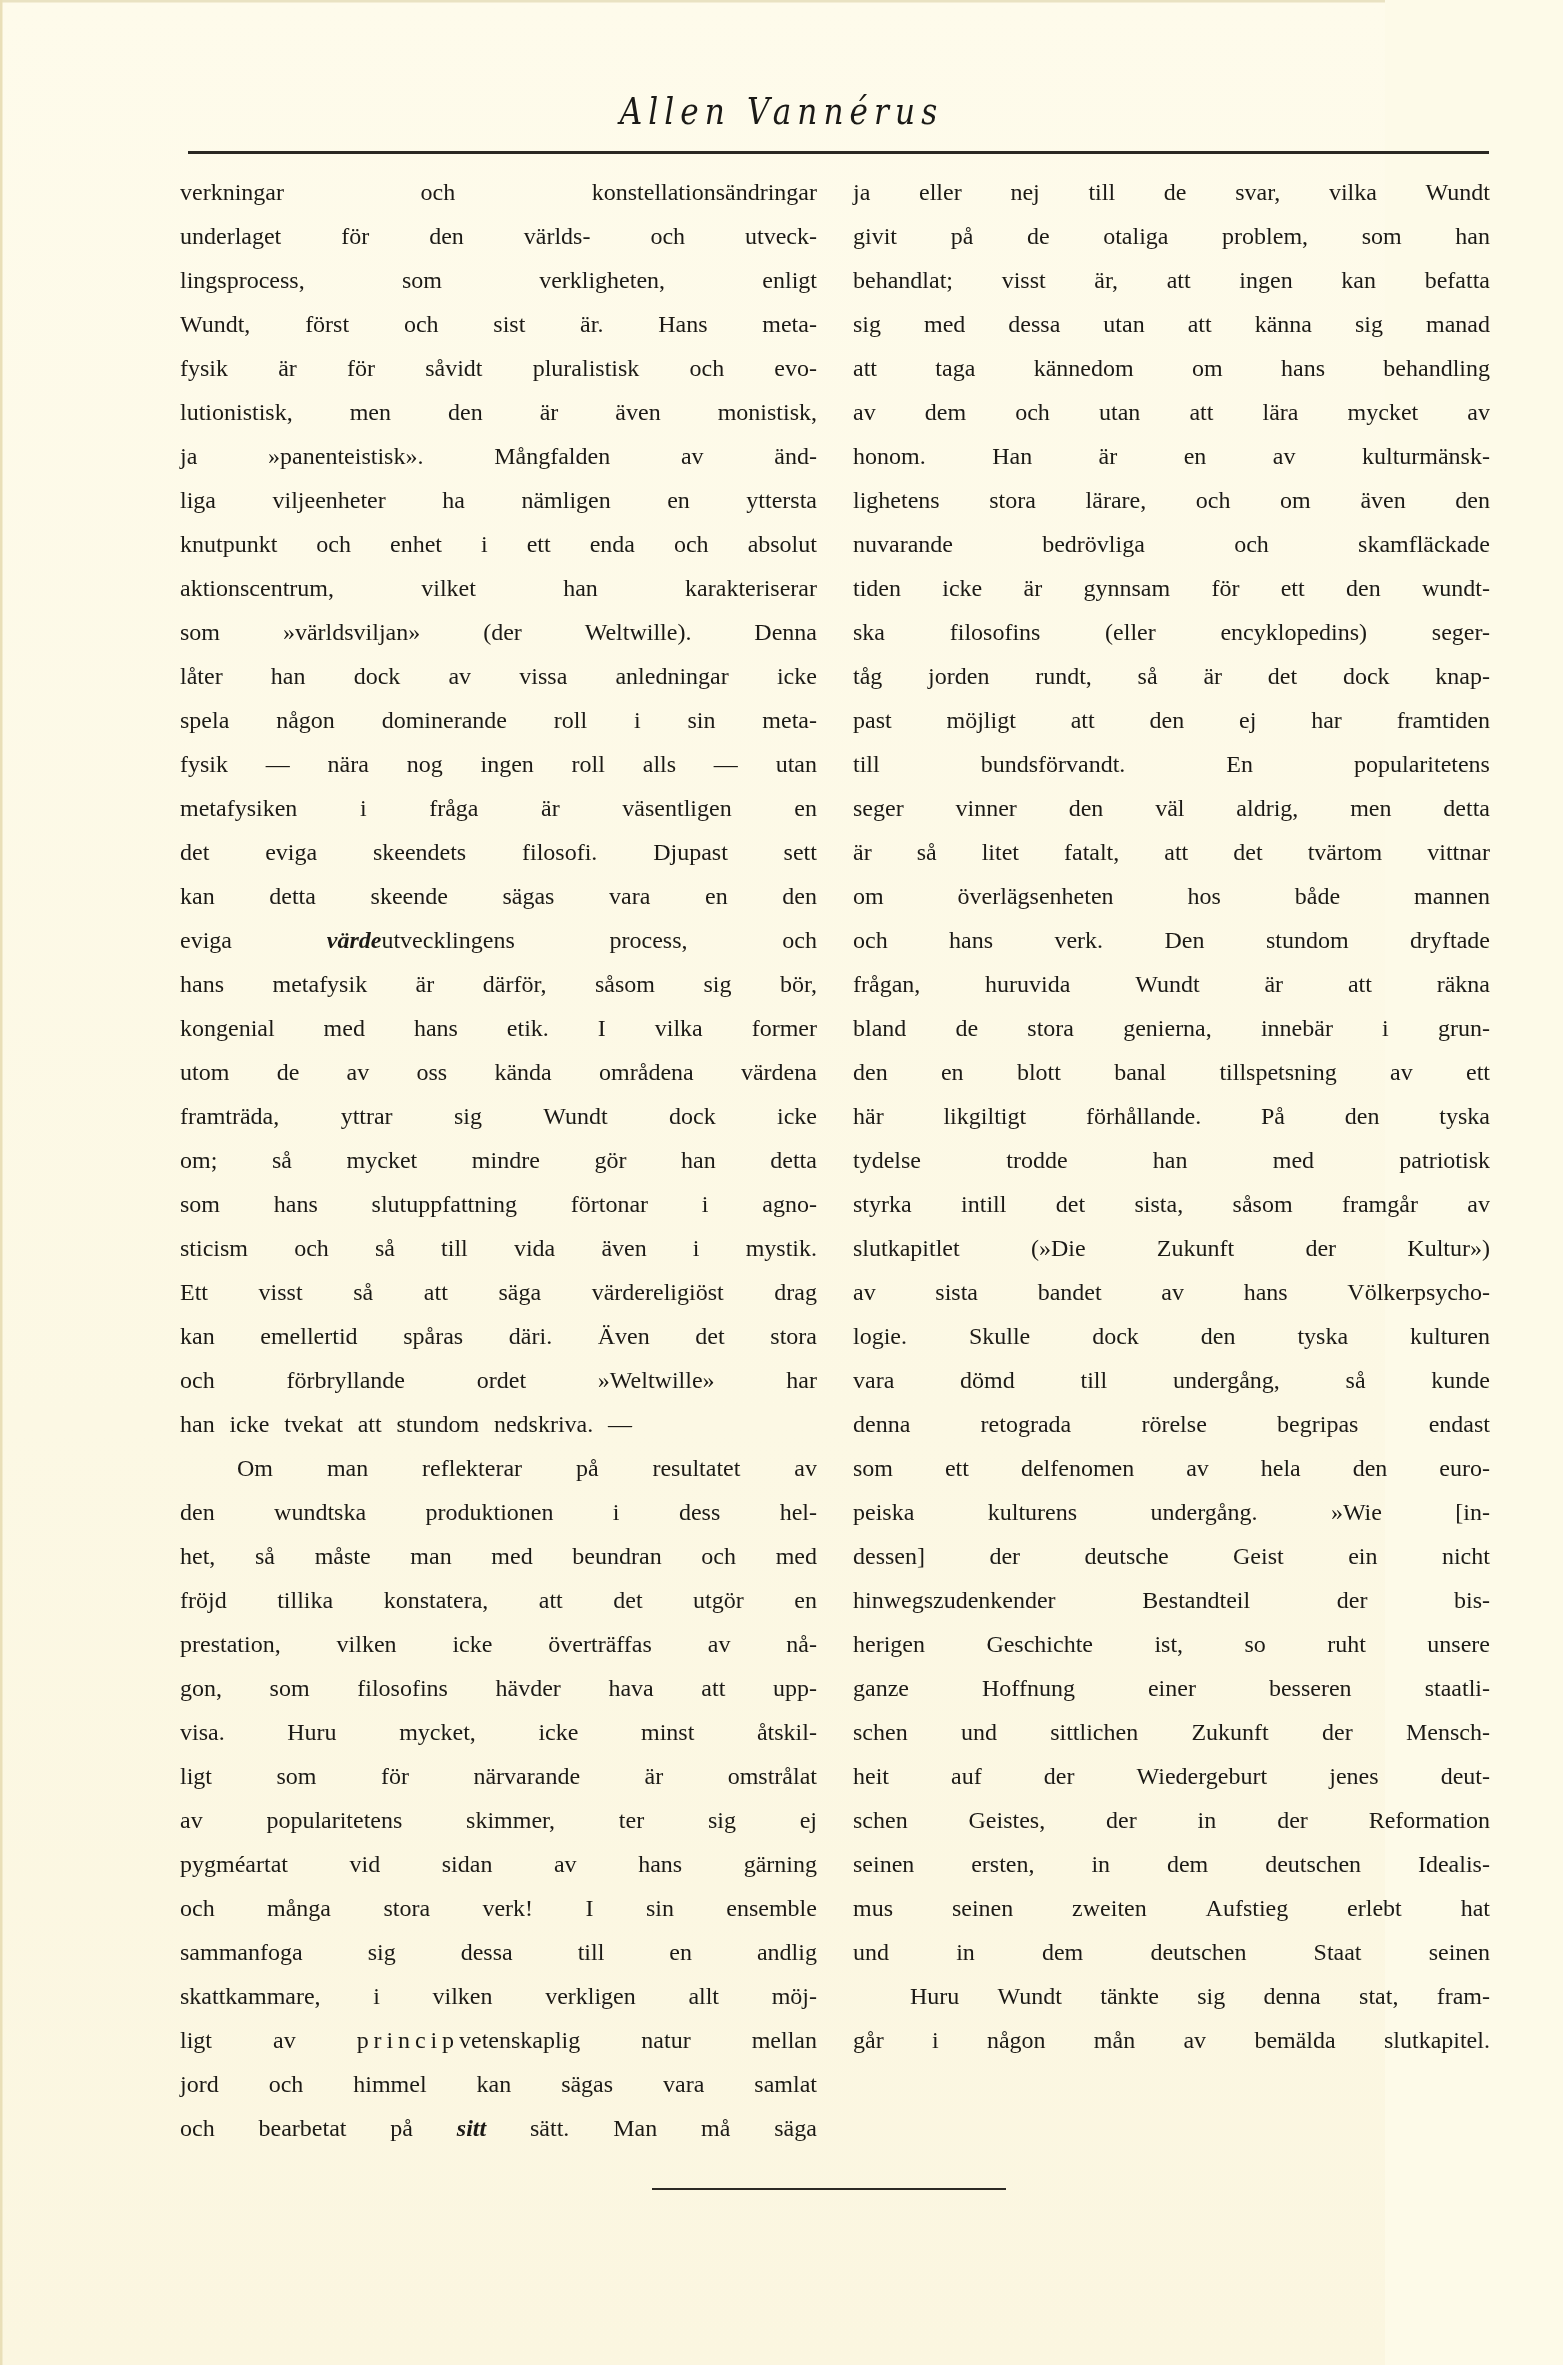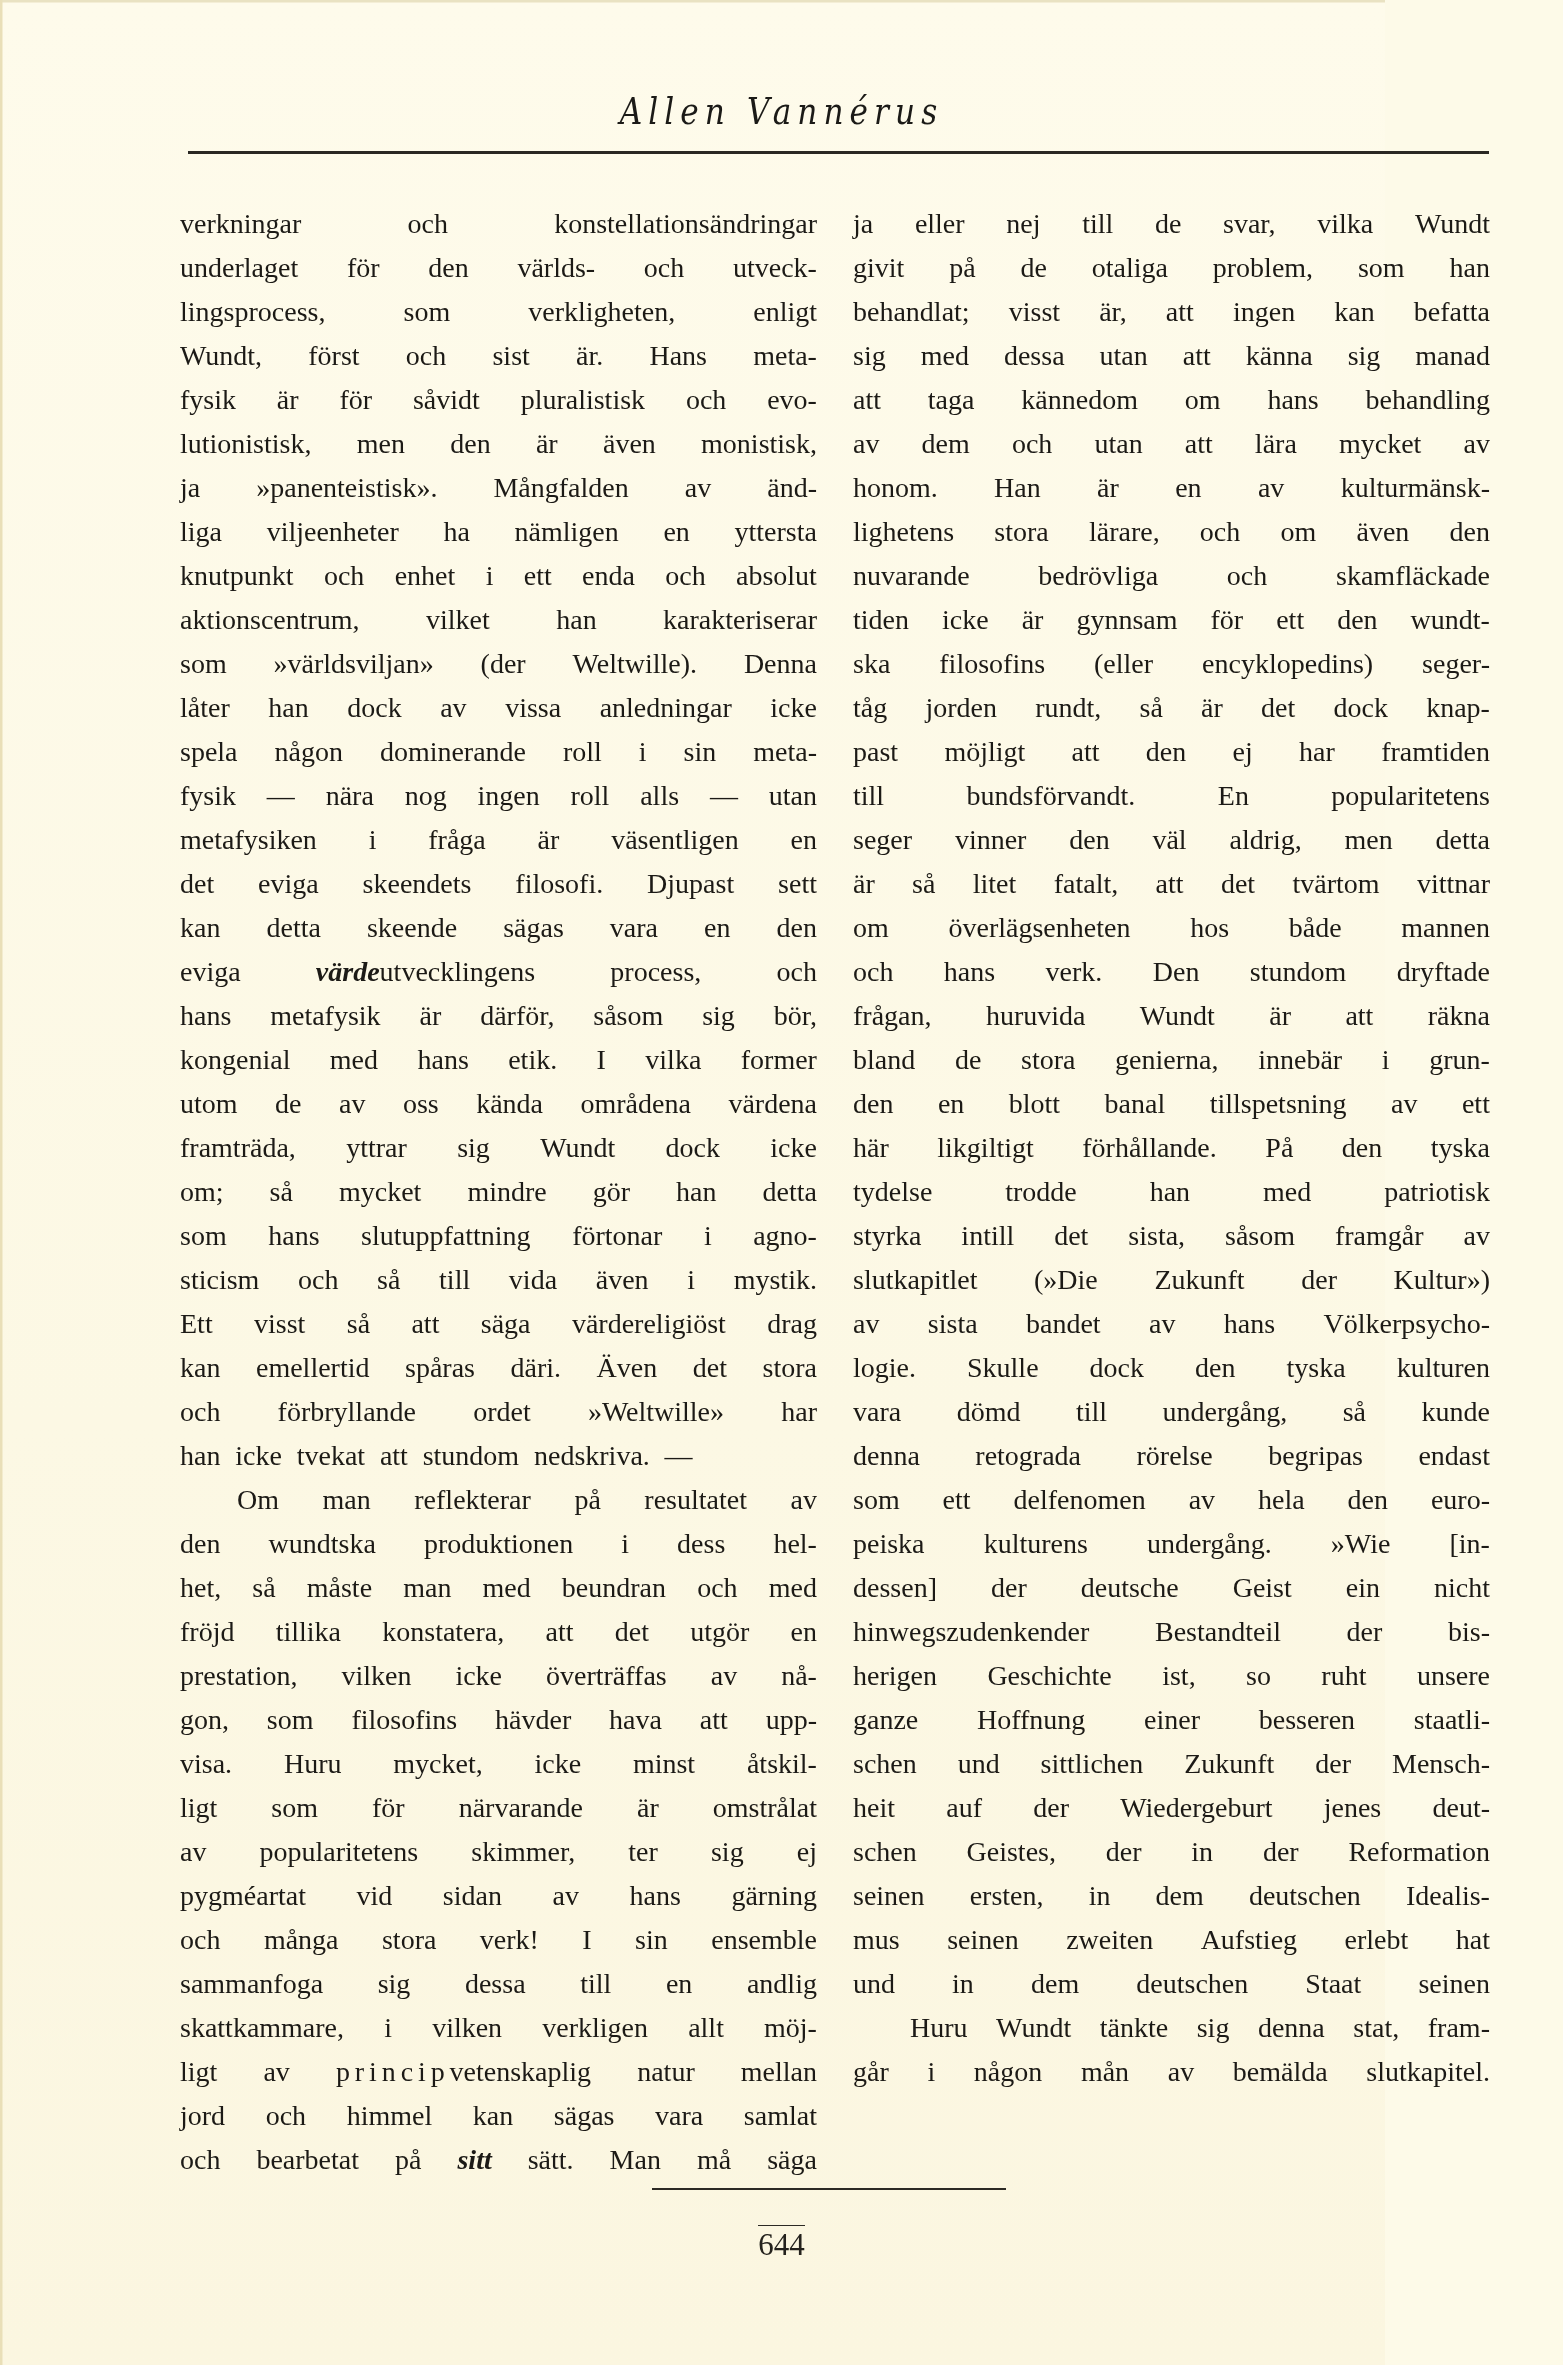--- a/index.html
+++ b/index.html
@@ -24,23 +24,23 @@
     font-size: 38px;
     letter-spacing: 7.4px;
     transform: scaleX(0.82);
     color: #1b1a17;
   }
   .head-rule {
     position: absolute; top: 151px; left: 188px; width: 1301px; height: 2.5px;
     background: #2a2823;
   }
   .column {
-    position: absolute; top: 202px;
+    position: absolute; top: 170px;
     width: 637px;
-    font-size: 28px;
+    font-size: 24px;
     line-height: 44px;
     text-align: justify;
     text-align-last: justify;
   }
   .column .line { display: block; height: 44px; white-space: nowrap; overflow: visible; }
   .column .line.last { text-align-last: left; }
   .column .line.indent { padding-left: 57px; }
   .col-left { left: 180px; }
   .col-right { left: 853px; }
   .line .j { display: flex; justify-content: space-between; }
@@ -969,17 +969,14 @@
           <span>någon</span>
           <span>mån</span>
           <span>av</span>
           <span>bemälda</span>
           <span>slutkapitel.</span>
         </div>
       </div>
     </div>
 
   <div class="foot-rule"></div>
-  <div class="page-number">
-    <span>644</span>
-  </div>
 </div>
 
 
 </body></html>

